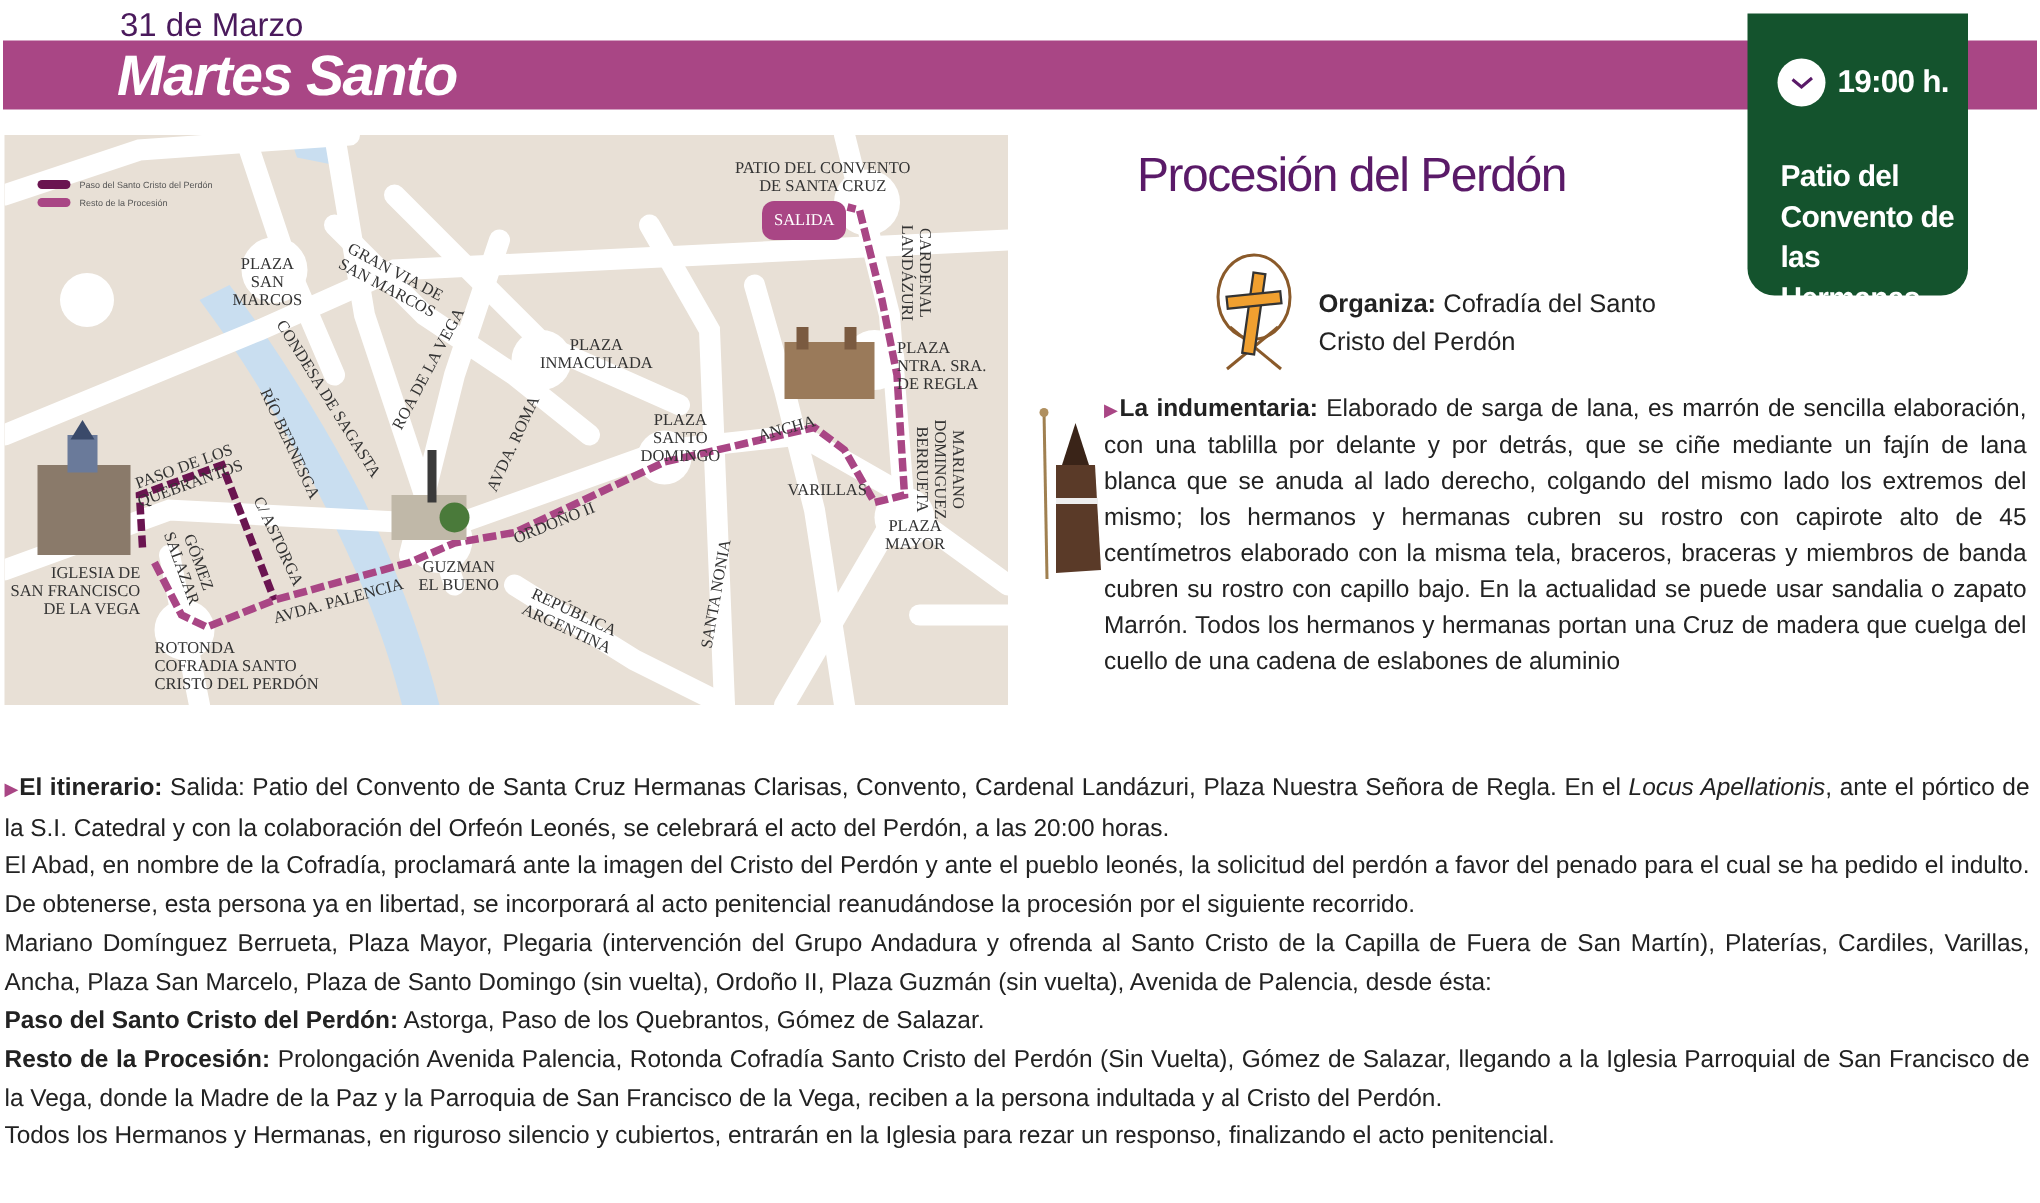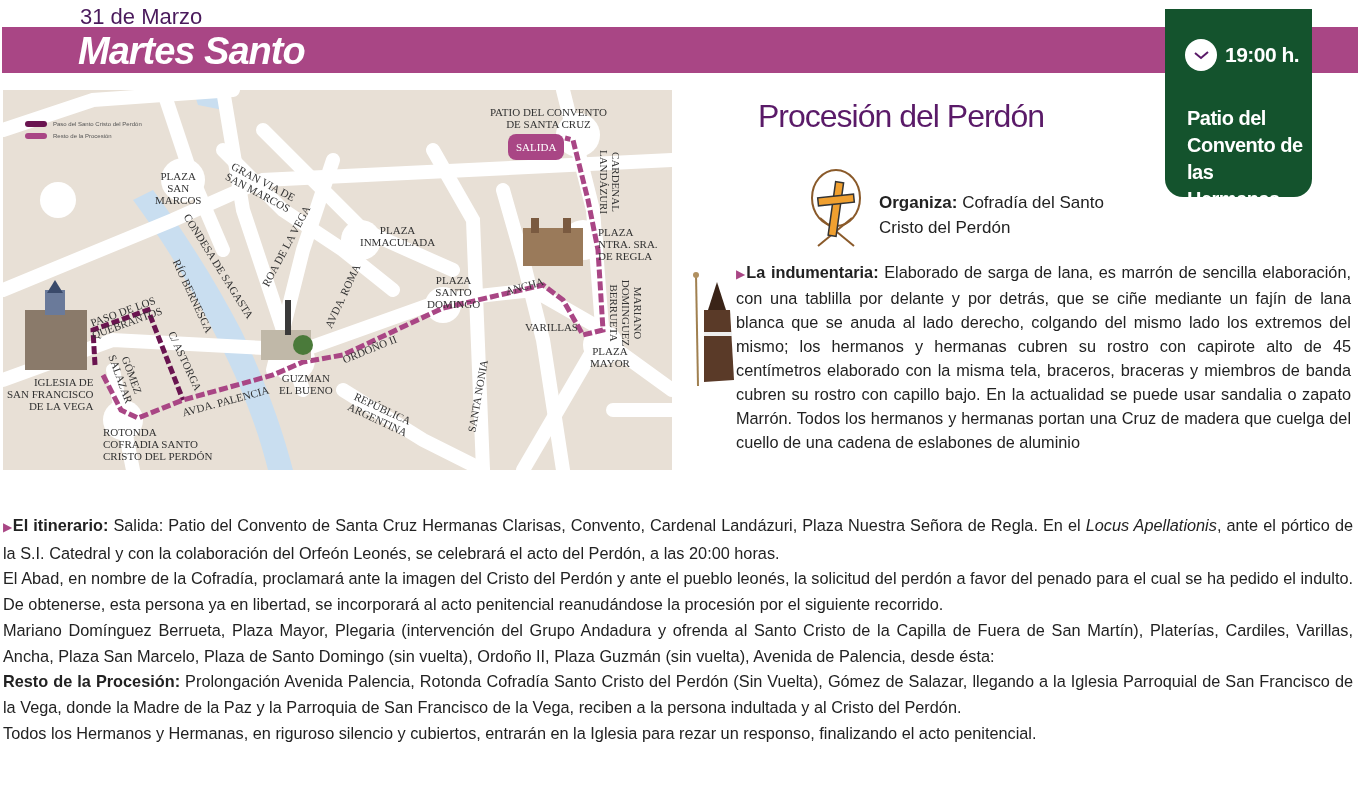--- a/index.html
+++ b/index.html
@@ -209,15 +209,16 @@
   </svg>
 </div>
 <div class="indum">
   <span class="tri">▶</span><b>La indumentaria:</b><span> Elaborado de sarga de lana, es marrón de sencilla elaboración, con una tablilla por delante y por detrás, que se ciñe mediante un fajín de lana blanca que se anuda al lado derecho, colgando del mismo lado los extremos del mismo; los hermanos y hermanas cubren su rostro con capirote alto de 45 centímetros elaborado con la misma tela, braceros, braceras y miembros de banda cubren su rostro con capillo bajo. En la actualidad se puede usar sandalia o zapato Marrón. Todos los hermanos y hermanas portan una Cruz de madera que cuelga del cuello de una cadena de eslabones de aluminio</span>
 </div>
 
 <div class="itin">
   <p><span class="tri">▶</span><b>El itinerario:</b><span> Salida: Patio del Convento de Santa Cruz Hermanas Clarisas, Convento, Cardenal Landázuri, Plaza Nuestra Señora de Regla. En el </span><i>Locus Apellationis</i><span>, ante el pórtico de la S.I. Catedral y con la colaboración del Orfeón Leonés, se celebrará el acto del Perdón, a las 20:00 horas.</span></p>
   <p>El Abad, en nombre de la Cofradía, proclamará ante la imagen del Cristo del Perdón y ante el pueblo leonés, la solicitud del perdón a favor del penado para el cual se ha pedido el indulto. De obtenerse, esta persona ya en libertad, se incorporará al acto penitencial reanudándose la procesión por el siguiente recorrido.</p>
   <p>Mariano Domínguez Berrueta, Plaza Mayor, Plegaria (intervención del Grupo Andadura y ofrenda al Santo Cristo de la Capilla de Fuera de San Martín), Platerías, Cardiles, Varillas, Ancha, Plaza San Marcelo, Plaza de Santo Domingo (sin vuelta), Ordoño II, Plaza Guzmán (sin vuelta), Avenida de Palencia, desde ésta:</p>
+  <p><b>Paso del Santo Cristo del Perdón:</b><span> Astorga, Paso de los Quebrantos, Gómez de Salazar.</span></p>
   <p><b>Resto de la Procesión:</b><span> Prolongación Avenida Palencia, Rotonda Cofradía Santo Cristo del Perdón (Sin Vuelta), Gómez de Salazar, llegando a la Iglesia Parroquial de San Francisco de la Vega, donde la Madre de la Paz y la Parroquia de San Francisco de la Vega, reciben a la persona indultada y al Cristo del Perdón.</span></p>
   <p>Todos los Hermanos y Hermanas, en riguroso silencio y cubiertos, entrarán en la Iglesia para rezar un responso, finalizando el acto penitencial.</p>
 </div>
 
 </body></html>

